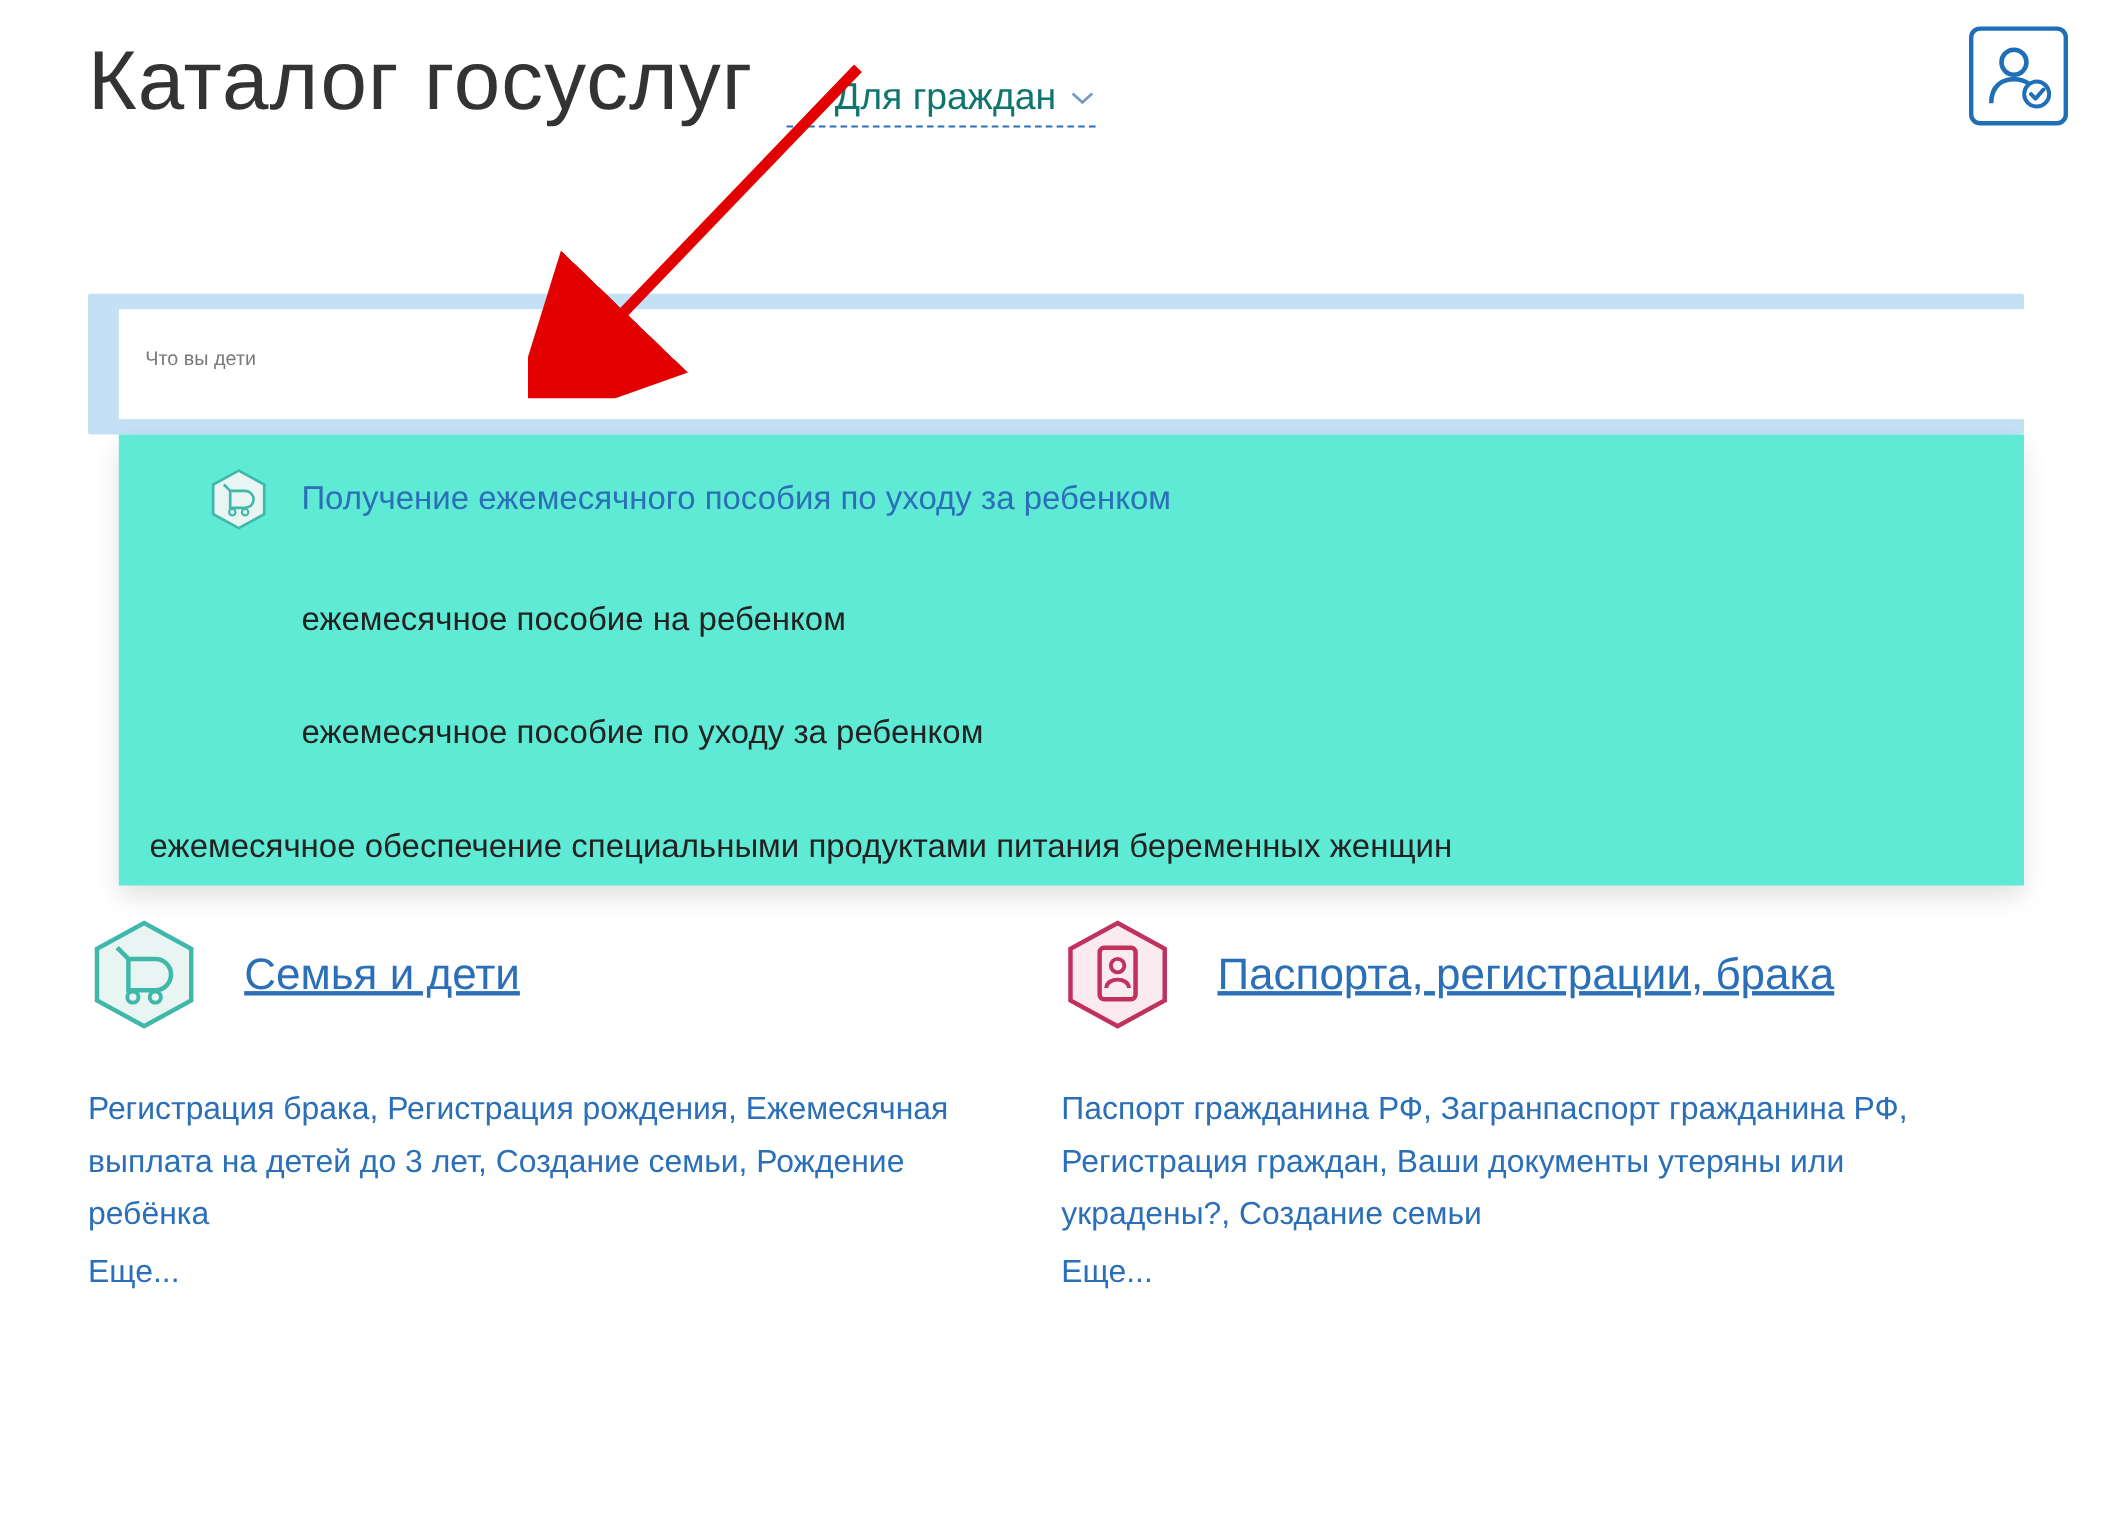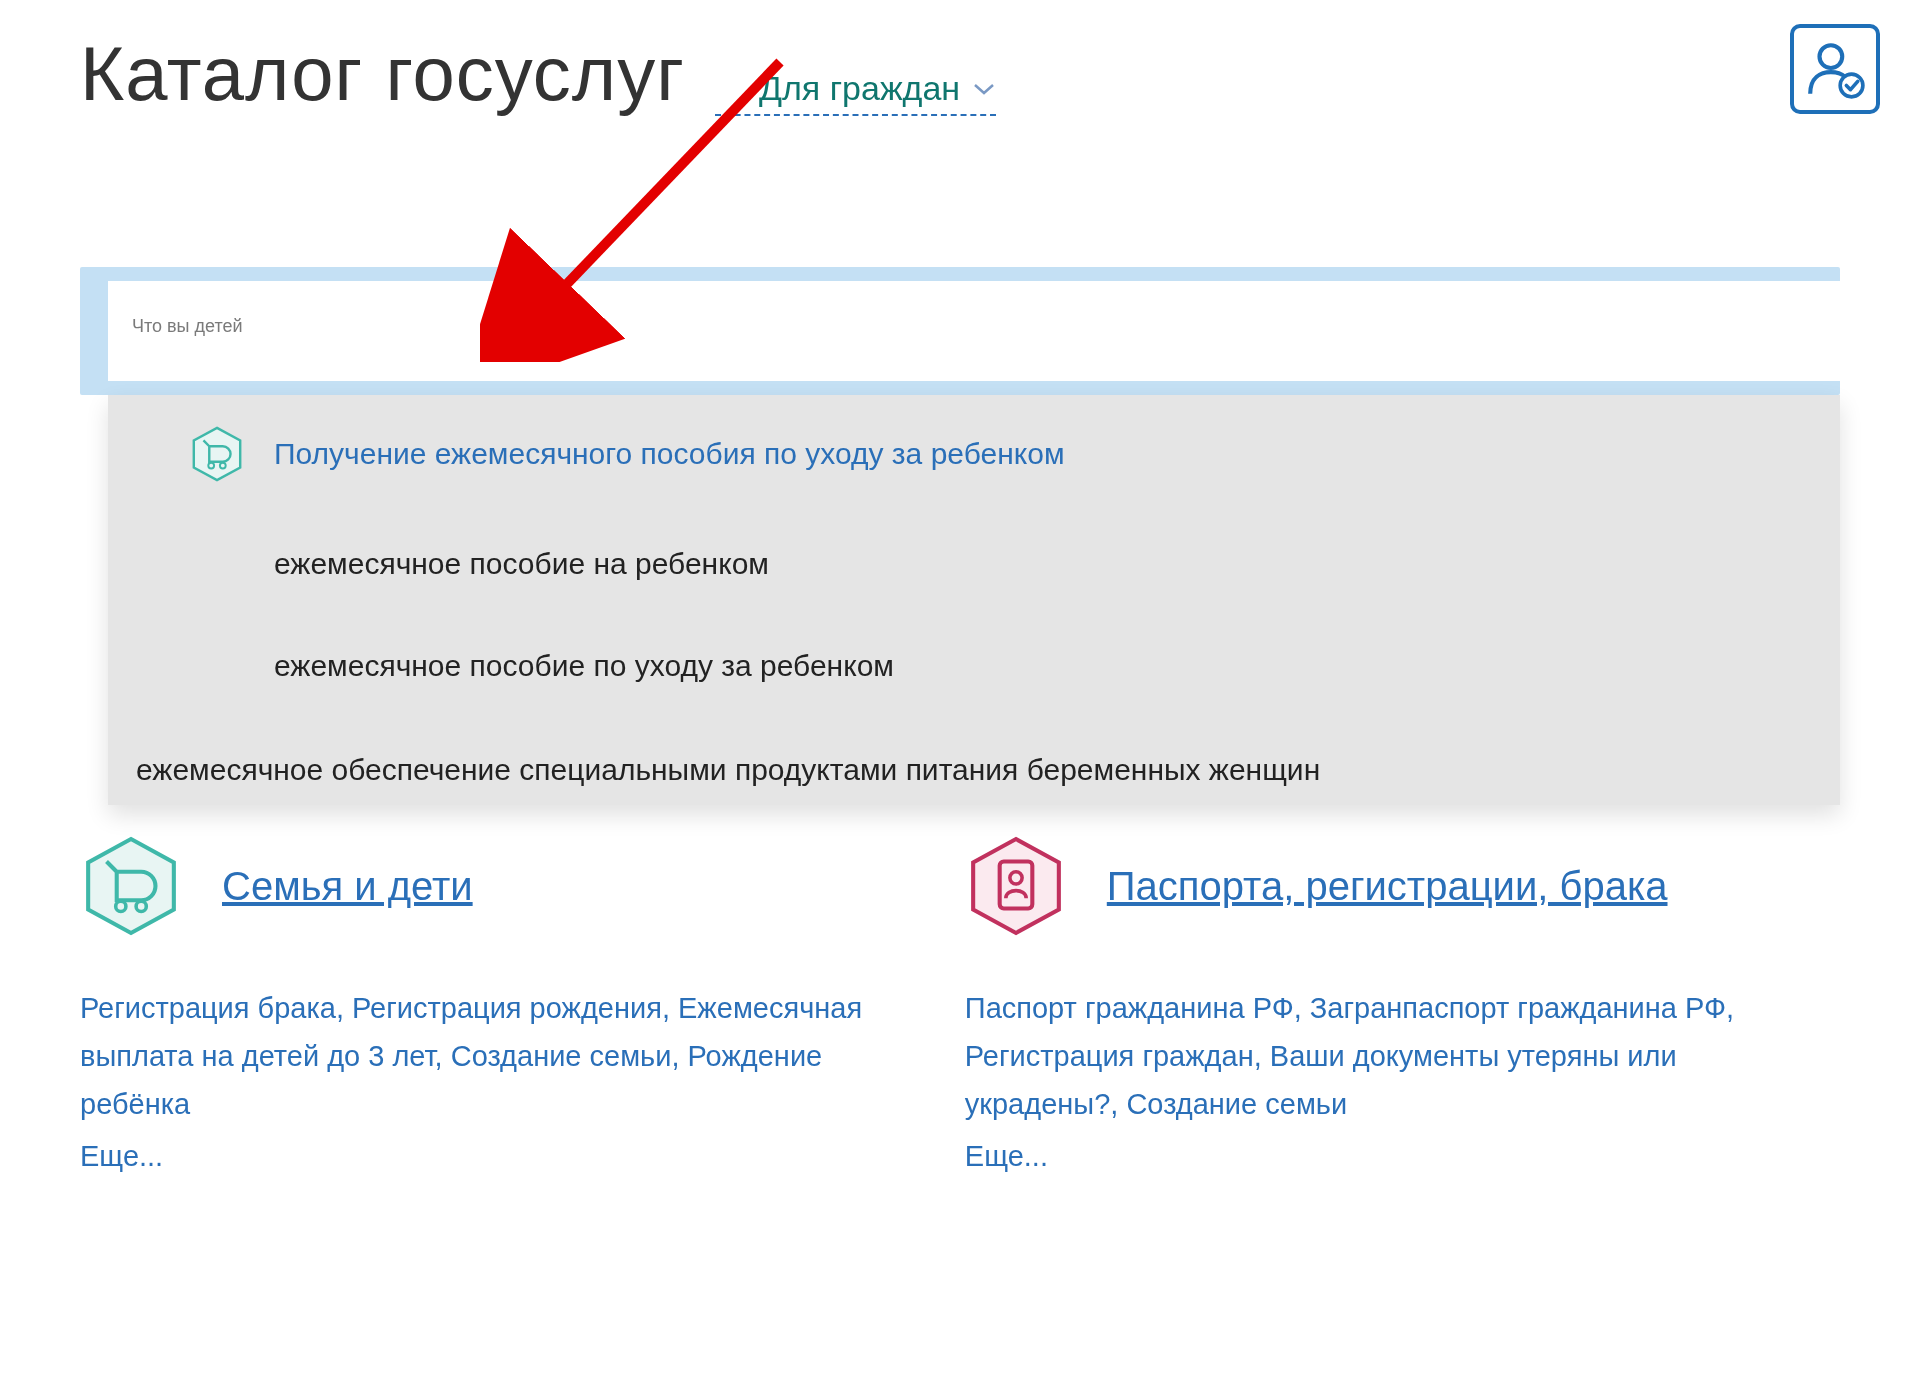--- a/index.html
+++ b/index.html
@@ -59,21 +59,21 @@
       height: 100px;
     }
     .search-label { color: #7a7a7a; font-size: 18px; margin-bottom: 6px; }
     .search-input {
       border: none; outline: none; font-size: 32px; width: 100%;
       color: #222; background: transparent;
     }
     .suggest {
       position: absolute;
       left: 28px; right: 0; top: 128px;
-      background: #e5e5e5;
+      background: #5eead4;
       box-shadow: 0 10px 22px rgba(0,0,0,0.12);
       z-index: 5;
     }
     .suggest-primary {
       display: flex; align-items: center;
       gap: 28px; padding: 30px 80px;
     }
     .hex-icon {
       width: 58px; height: 58px; flex-shrink: 0;
       display: flex; align-items: center; justify-content: center;
@@ -122,21 +122,21 @@
         <path d="M6 54 C6 38 16 33 26 33 C36 33 46 38 46 54" fill="none" stroke="#1e6fb8" stroke-width="4"></path>
         <circle cx="46" cy="46" r="11" fill="#fff" stroke="#1e6fb8" stroke-width="3.5"></circle>
         <path d="M41 46 L45 50 L52 42" fill="none" stroke="#1e6fb8" stroke-width="3.5" stroke-linecap="round" stroke-linejoin="round"></path>
       </svg>
     </div>
   </div>
 
   <div class="search-area">
     <div class="search-wrap">
       <div class="search-box">
-        <span class="search-label">Что вы детей</span>
+        <span class="search-label">Что вы дети</span>
       </div>
     </div>
 
     <div class="suggest">
       <div class="suggest-primary">
         <div class="hex-icon">
           <svg viewBox="0 0 60 60">
             <polygon points="30,3 54,16 54,44 30,57 6,44 6,16" fill="#e8f5f3" stroke="#3fb8a9" stroke-width="2.5"></polygon>
             <path d="M22 22 h14 a8 8 0 0 1 0 16 h-14 v-16 M22 22 l-6 -6" fill="none" stroke="#3fb8a9" stroke-width="2.5"></path>
             <circle cx="24" cy="42" r="3" fill="none" stroke="#3fb8a9" stroke-width="2"></circle>

